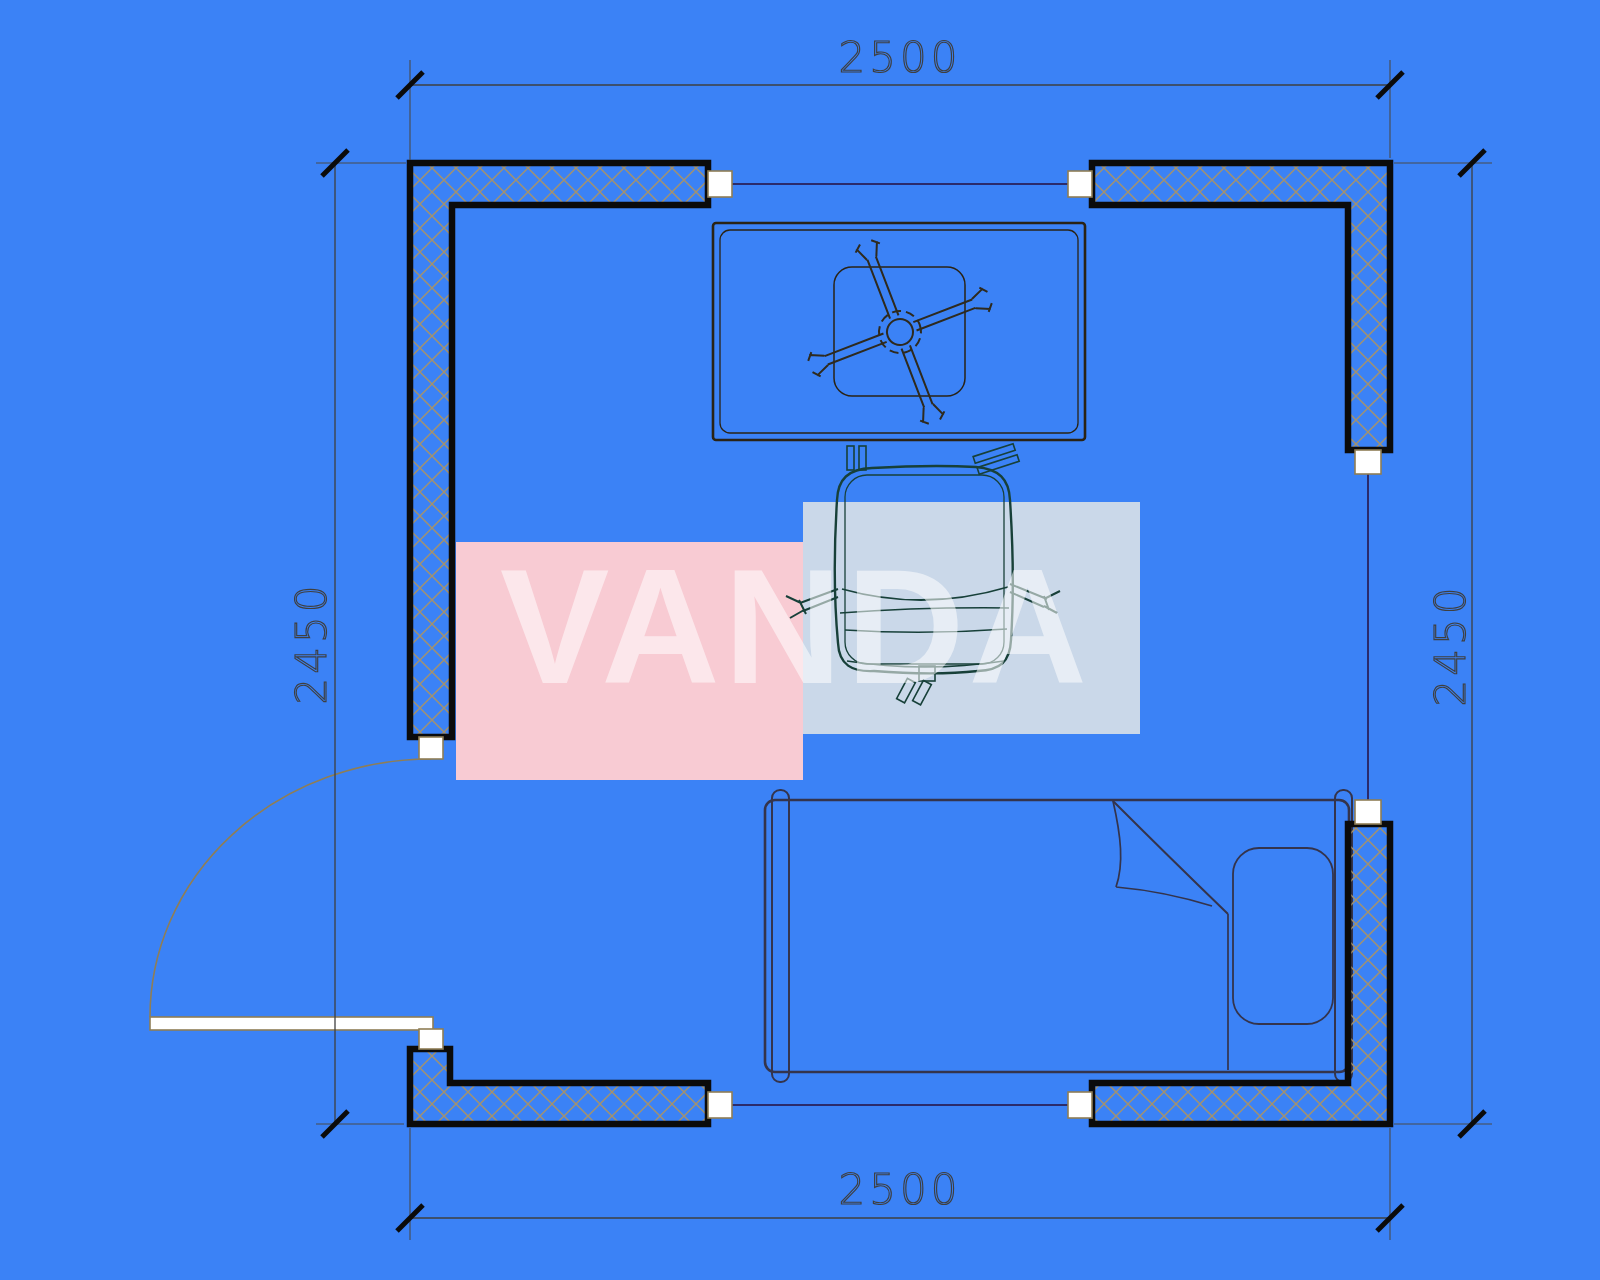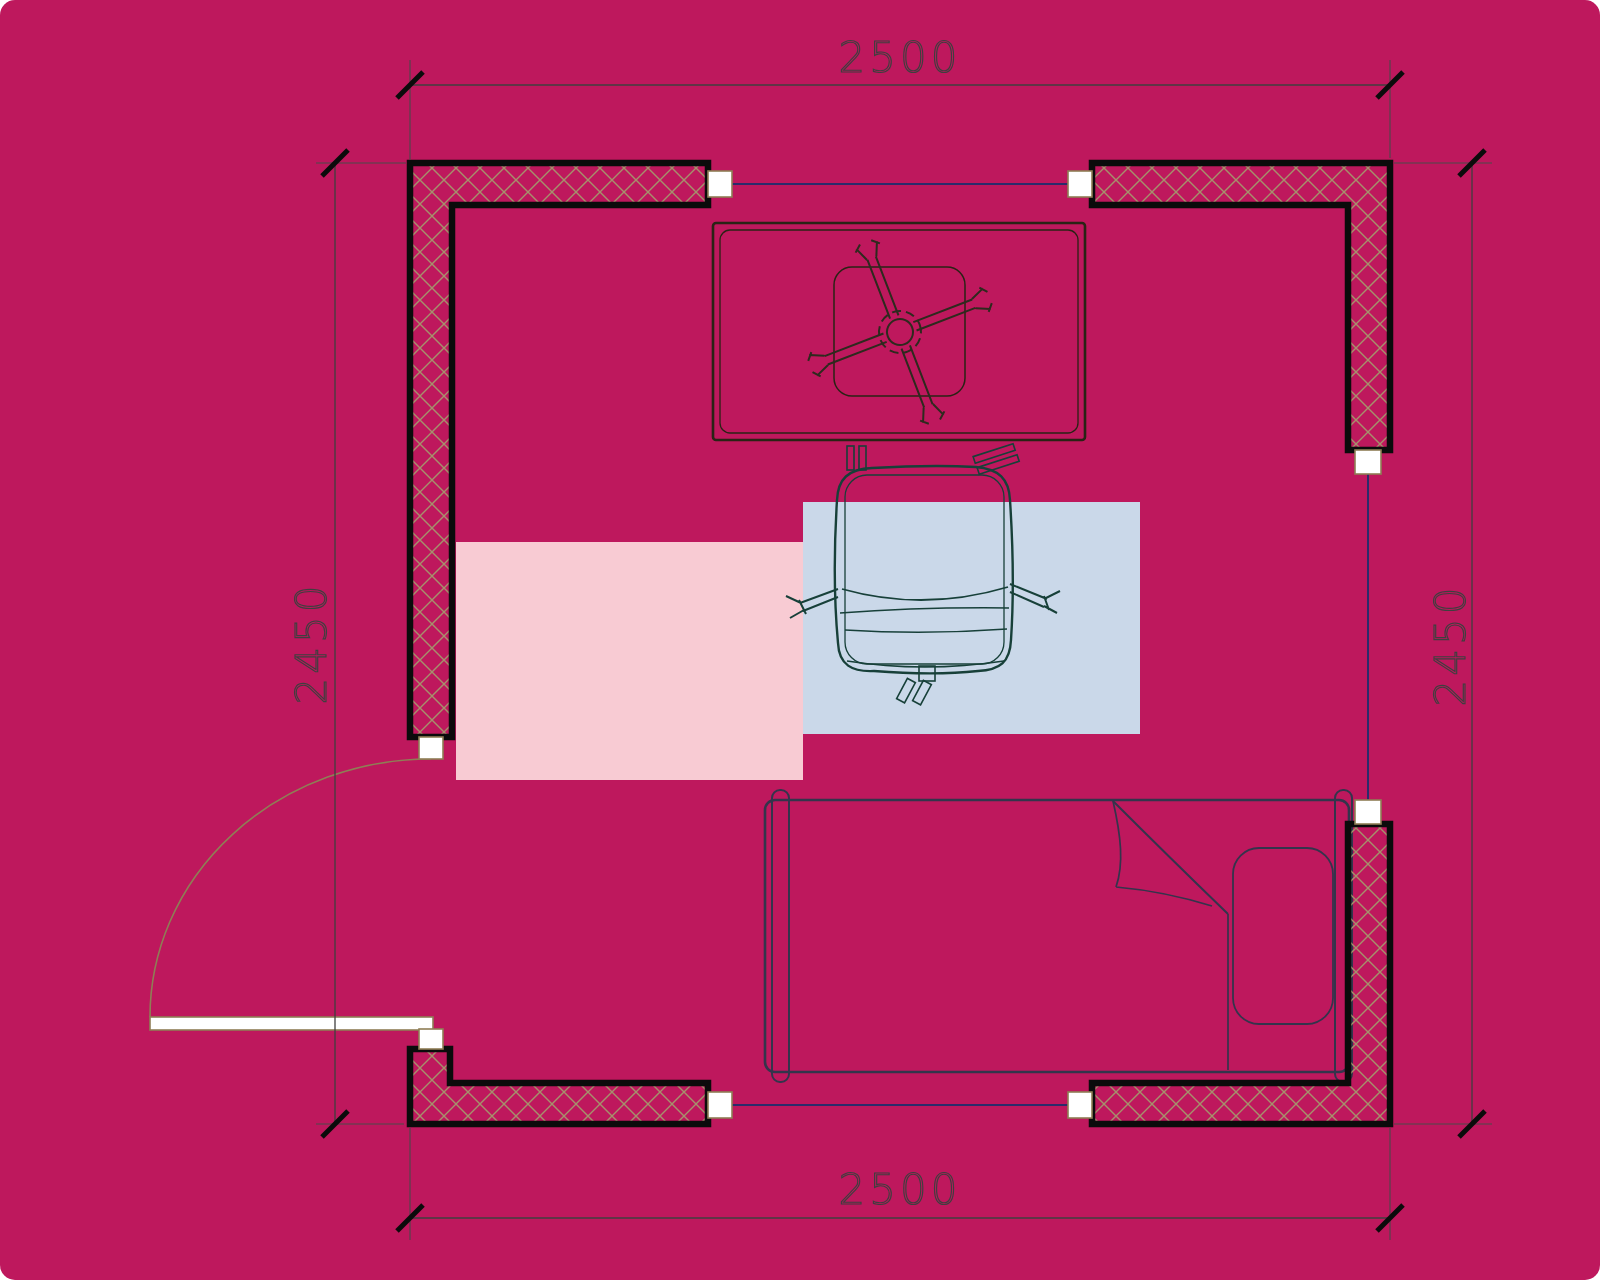--- a/index.html
+++ b/index.html
@@ -1,17 +1,17 @@
 <!DOCTYPE html>
 <html><head>
 <meta charset="utf-8">
 <style>
   html,body{margin:0;padding:0;background:#ffffff;}
-  .canvas{position:relative;width:1600px;height:1280px;background:#be185d;overflow:hidden;
-          font-family:"Liberation Sans",sans-serif;border-radius:15px;}
+  .canvas{position:relative;width:1600px;height:1280px;background:#3b82f6;overflow:hidden;
+          font-family:"Liberation Sans",sans-serif;}
   .plan-svg{position:absolute;left:0;top:0;z-index:1;}
   .wall{stroke:#0b0b0b;stroke-width:6.5;stroke-linejoin:miter;}
   .joinery{fill:#ffffff;stroke:#8f7e55;stroke-width:1.6;}
   .door-arc{fill:none;stroke:#8f7e55;stroke-width:1.6;}
   .dim-line{stroke:#3f3f3f;stroke-width:1.3;}
   .ext-line{stroke:#4a4a4a;stroke-width:1.1;}
   .tick{stroke:#0b0b0b;stroke-width:5;stroke-linecap:butt;}
   .desk-line{fill:none;stroke:#2a2315;}
   .cross-line{fill:none;stroke:#2e2a1e;stroke-width:2;}
   .chair-line{fill:none;stroke:#174039;}
@@ -153,14 +153,15 @@
         <line class="tick" x1="1459" y1="1137" x2="1485" y2="1111"></line>
       </g>
     </g>
   </svg>
 
   <div class="dim-label" style="left:750px;top:36px;">2500</div>
   <div class="dim-label" style="left:750px;top:1168px;">2500</div>
   <div class="dim-label vertical" style="left:162px;top:621px;">2450</div>
   <div class="dim-label vertical" style="left:1301px;top:623px;">2450</div>
 
+  <div class="watermark-text">VANDA</div>
 
 </div>
 
 </body></html>

